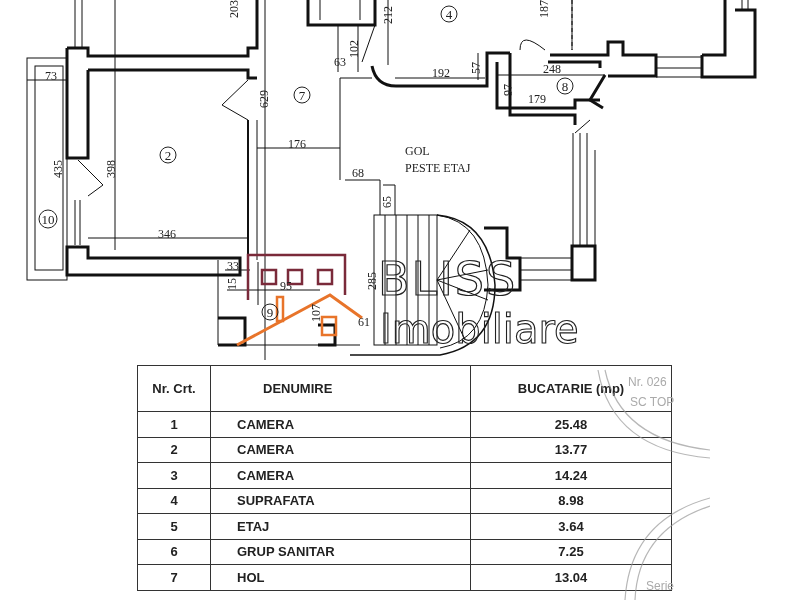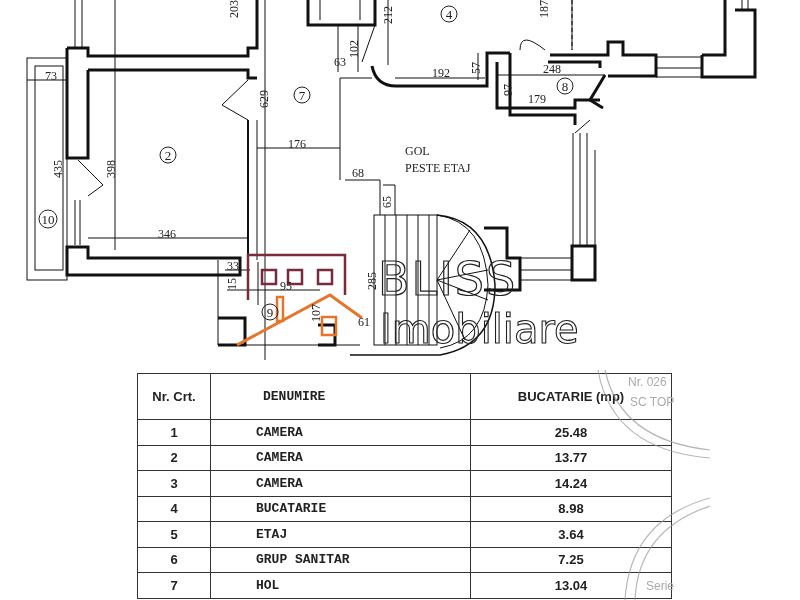--- a/index.html
+++ b/index.html
@@ -2,29 +2,29 @@
 <html><head>
 <meta charset="utf-8">
 <style>
   html, body { margin:0; padding:0; background:#fff; }
   body { width:800px; height:600px; position:relative; overflow:hidden; font-family:"Liberation Serif", serif; }
   #plan { position:absolute; left:0; top:0; width:800px; height:360px; }
   .lbl { font-family:"Liberation Serif", serif; font-size:12px; fill:#222; }
   .room { font-family:"Liberation Serif", serif; font-size:13px; fill:#222; }
   .wm1 { font-family:"DejaVu Sans", sans-serif; font-size:46px; fill:none; stroke:#222; stroke-width:1.2; letter-spacing:2px; }
   .wm2 { font-family:"DejaVu Sans", sans-serif; font-size:40px; fill:none; stroke:#222; stroke-width:1.1; }
-  #table-wrap { position:absolute; left:137px; top:373px; }
+  #table-wrap { position:absolute; left:137px; top:365px; }
   table { border-collapse:collapse; font-family:"Liberation Sans", sans-serif; font-weight:bold; font-size:13px; color:#222; }
   th, td { border:1.5px solid #333; padding:0; }
   th { height:45px; }
   td { height:24.5px; }
   .c1 { width:72px; text-align:center; }
-  .c2 { width:260px; text-align:left; padding-left:40px; box-sizing:border-box;font-family:Liberation Mono, monospace; }
+  .c2 { width:260px; text-align:left; padding-left:40px; box-sizing:border-box; }
   .c3 { width:200px; text-align:center; }
-  .c2 td, td.c2 { padding-left:45px; }
+  .c2 td, td.c2 { padding-left:26px; }
   #stamp { position:absolute; left:590px; top:360px; width:120px; height:240px; pointer-events:none; }
 </style>
 </head>
 <body>
 
 <svg id="plan" viewBox="0 0 800 360" xmlns="http://www.w3.org/2000/svg">
   <g stroke="#111" fill="none" stroke-width="1">
 
     <rect x="27" y="58" width="40" height="222"></rect>
     <rect x="35" y="66" width="28" height="204"></rect>
@@ -195,21 +195,21 @@
           <td class="c2">CAMERA</td>
           <td class="c3">13.77</td>
         </tr>
       <tr>
           <td class="c1">3</td>
           <td class="c2">CAMERA</td>
           <td class="c3">14.24</td>
         </tr>
       <tr>
           <td class="c1">4</td>
-          <td class="c2">BUCATARIE</td>
+          <td class="c2">SUPRAFATA</td>
           <td class="c3">8.98</td>
         </tr>
       <tr>
           <td class="c1">5</td>
           <td class="c2">ETAJ</td>
           <td class="c3">3.64</td>
         </tr>
       <tr>
           <td class="c1">6</td>
           <td class="c2">GRUP SANITAR</td>

